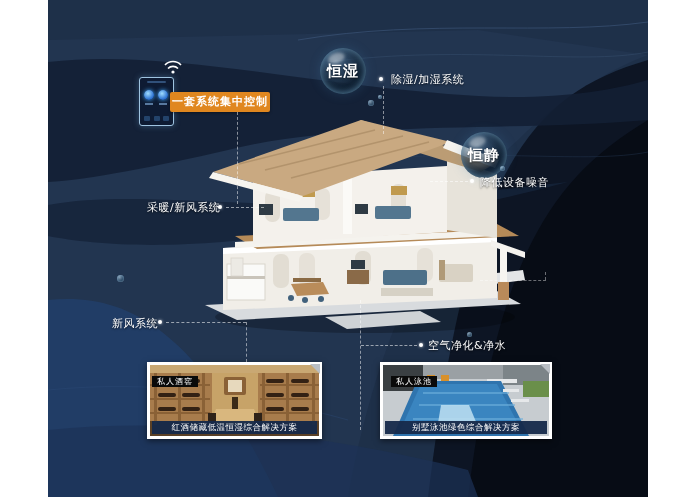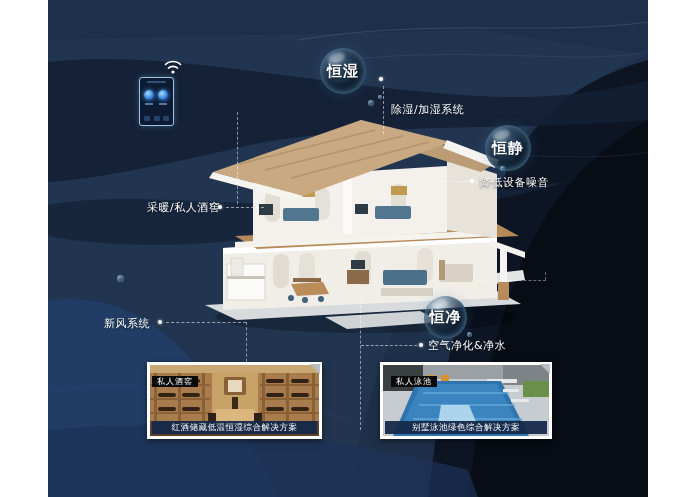--- a/index.html
+++ b/index.html
@@ -10,21 +10,21 @@
 
   
   .bubble{position:absolute;border-radius:50%;
     background:radial-gradient(circle at 34% 28%, rgba(150,190,215,.40) 0%, rgba(60,95,125,.45) 22%, rgba(16,32,50,.92) 60%, #070f1a 100%);
     box-shadow:inset 0 0 7px rgba(150,200,230,.55), inset -2px -3px 6px rgba(40,90,130,.35), 0 0 12px rgba(70,130,180,.22);
     display:flex;align-items:center;justify-content:center;}
   .bubble::after{content:"";position:absolute;left:18%;top:10%;width:38%;height:22%;
     border-radius:50%;background:rgba(255,255,255,.38);filter:blur(1.5px);transform:rotate(-18deg);}
   .bubble .blabel{color:#fff;font-weight:bold;font-size:15px;letter-spacing:1px;text-shadow:0 1px 2px rgba(0,0,0,.6);}
   .b-hengshi{left:320px;top:48px;width:46px;height:46px;}
-  .b-hengjing{left:461px;top:125px;width:46px;height:46px;margin-left:24px;}
+  .b-hengjing{left:461px;top:132px;width:46px;height:46px;}
   .b-hengwen{left:169px;top:159px;width:44px;height:44px;}
   .b-hengyang{left:127px;top:271px;width:44px;height:44px;}
   .b-hengjing2{left:424px;top:296px;width:43px;height:43px;}
   .minibubble{position:absolute;border-radius:50%;
     background:radial-gradient(circle at 35% 30%, rgba(200,230,250,.6), rgba(40,80,110,.5) 60%, rgba(10,25,40,.8));
     box-shadow:inset 0 0 2px rgba(180,220,250,.8);}
 
   
   .hline{position:absolute;height:0;border-top:1px dashed rgba(255,255,255,.55);}
   .vline{position:absolute;width:0;border-left:1px dashed rgba(255,255,255,.5);}
@@ -161,52 +161,50 @@
     <div class="knob k2"></div>
     <div class="kl kl1"></div>
     <div class="kl kl2"></div>
     <div class="prow">
         <i></i>
         <i></i>
         <i></i>
       </div>
   </div>
 
+  <div class="ctrl-box">一套系统集中控制</div>
   <div class="vline" style="left:237px;top:112px;height:92px;"></div>
 
   <div class="bubble b-hengshi">
     <span class="blabel">恒湿</span>
   </div>
   <div class="dot" style="left:379px;top:77px;"></div>
-  <span class="desc" style="left:391px;top:72px;margin-top:30px;">除湿/加湿系统</span>
+  <span class="desc" style="left:391px;top:72px;">除湿/加湿系统</span>
   <div class="vline" style="left:383px;top:86px;height:48px;"></div>
   <div class="minibubble" style="left:368px;top:100px;width:6px;height:6px;"></div>
   <div class="minibubble" style="left:378px;top:95px;width:4px;height:4px;"></div>
 
   <div class="bubble b-hengjing">
     <span class="blabel">恒静</span>
   </div>
   <div class="hline" style="left:430px;top:181px;width:38px;"></div>
   <div class="dot" style="left:470px;top:179px;"></div>
   <span class="desc" style="left:480px;top:175px;">降低设备噪音</span>
   <div class="minibubble" style="left:500px;top:166px;width:5px;height:5px;"></div>
 
-  <span class="desc" style="left:147px;top:200px;">采暖/私人酒窖</span>
+  <span class="desc" style="left:147px;top:200px;">采暖/新风系统</span>
   <div class="dot" style="left:218px;top:205px;"></div>
   <div class="hline" style="left:226px;top:207px;width:38px;"></div>
 
   <div class="minibubble" style="left:117px;top:275px;width:7px;height:7px;"></div>
-  <span class="desc" style="left:104px;top:316px;">新风系统</span>
+  <span class="desc" style="left:112px;top:316px;">新风系统</span>
   <div class="dot" style="left:158px;top:320px;"></div>
   <div class="hline" style="left:166px;top:322px;width:80px;"></div>
   <div class="vline" style="left:246px;top:322px;height:40px;"></div>
 
-  <div class="bubble b-hengjing2">
-    <span class="blabel">恒净</span>
-  </div>
   <div class="minibubble" style="left:467px;top:332px;width:5px;height:5px;"></div>
   <div class="vline" style="left:360px;top:300px;height:130px;"></div>
   <div class="hline" style="left:361px;top:345px;width:56px;"></div>
   <div class="dot" style="left:419px;top:343px;"></div>
   <span class="desc" style="left:428px;top:338px;">空气净化&amp;净水</span>
 
   <div class="vline" style="left:545px;top:272px;height:8px;border-left-color:rgba(255,255,255,.4);"></div>
   <div class="hline" style="left:480px;top:280px;width:66px;border-top-color:rgba(255,255,255,.4);"></div>
 
   <div class="card card-pool">

